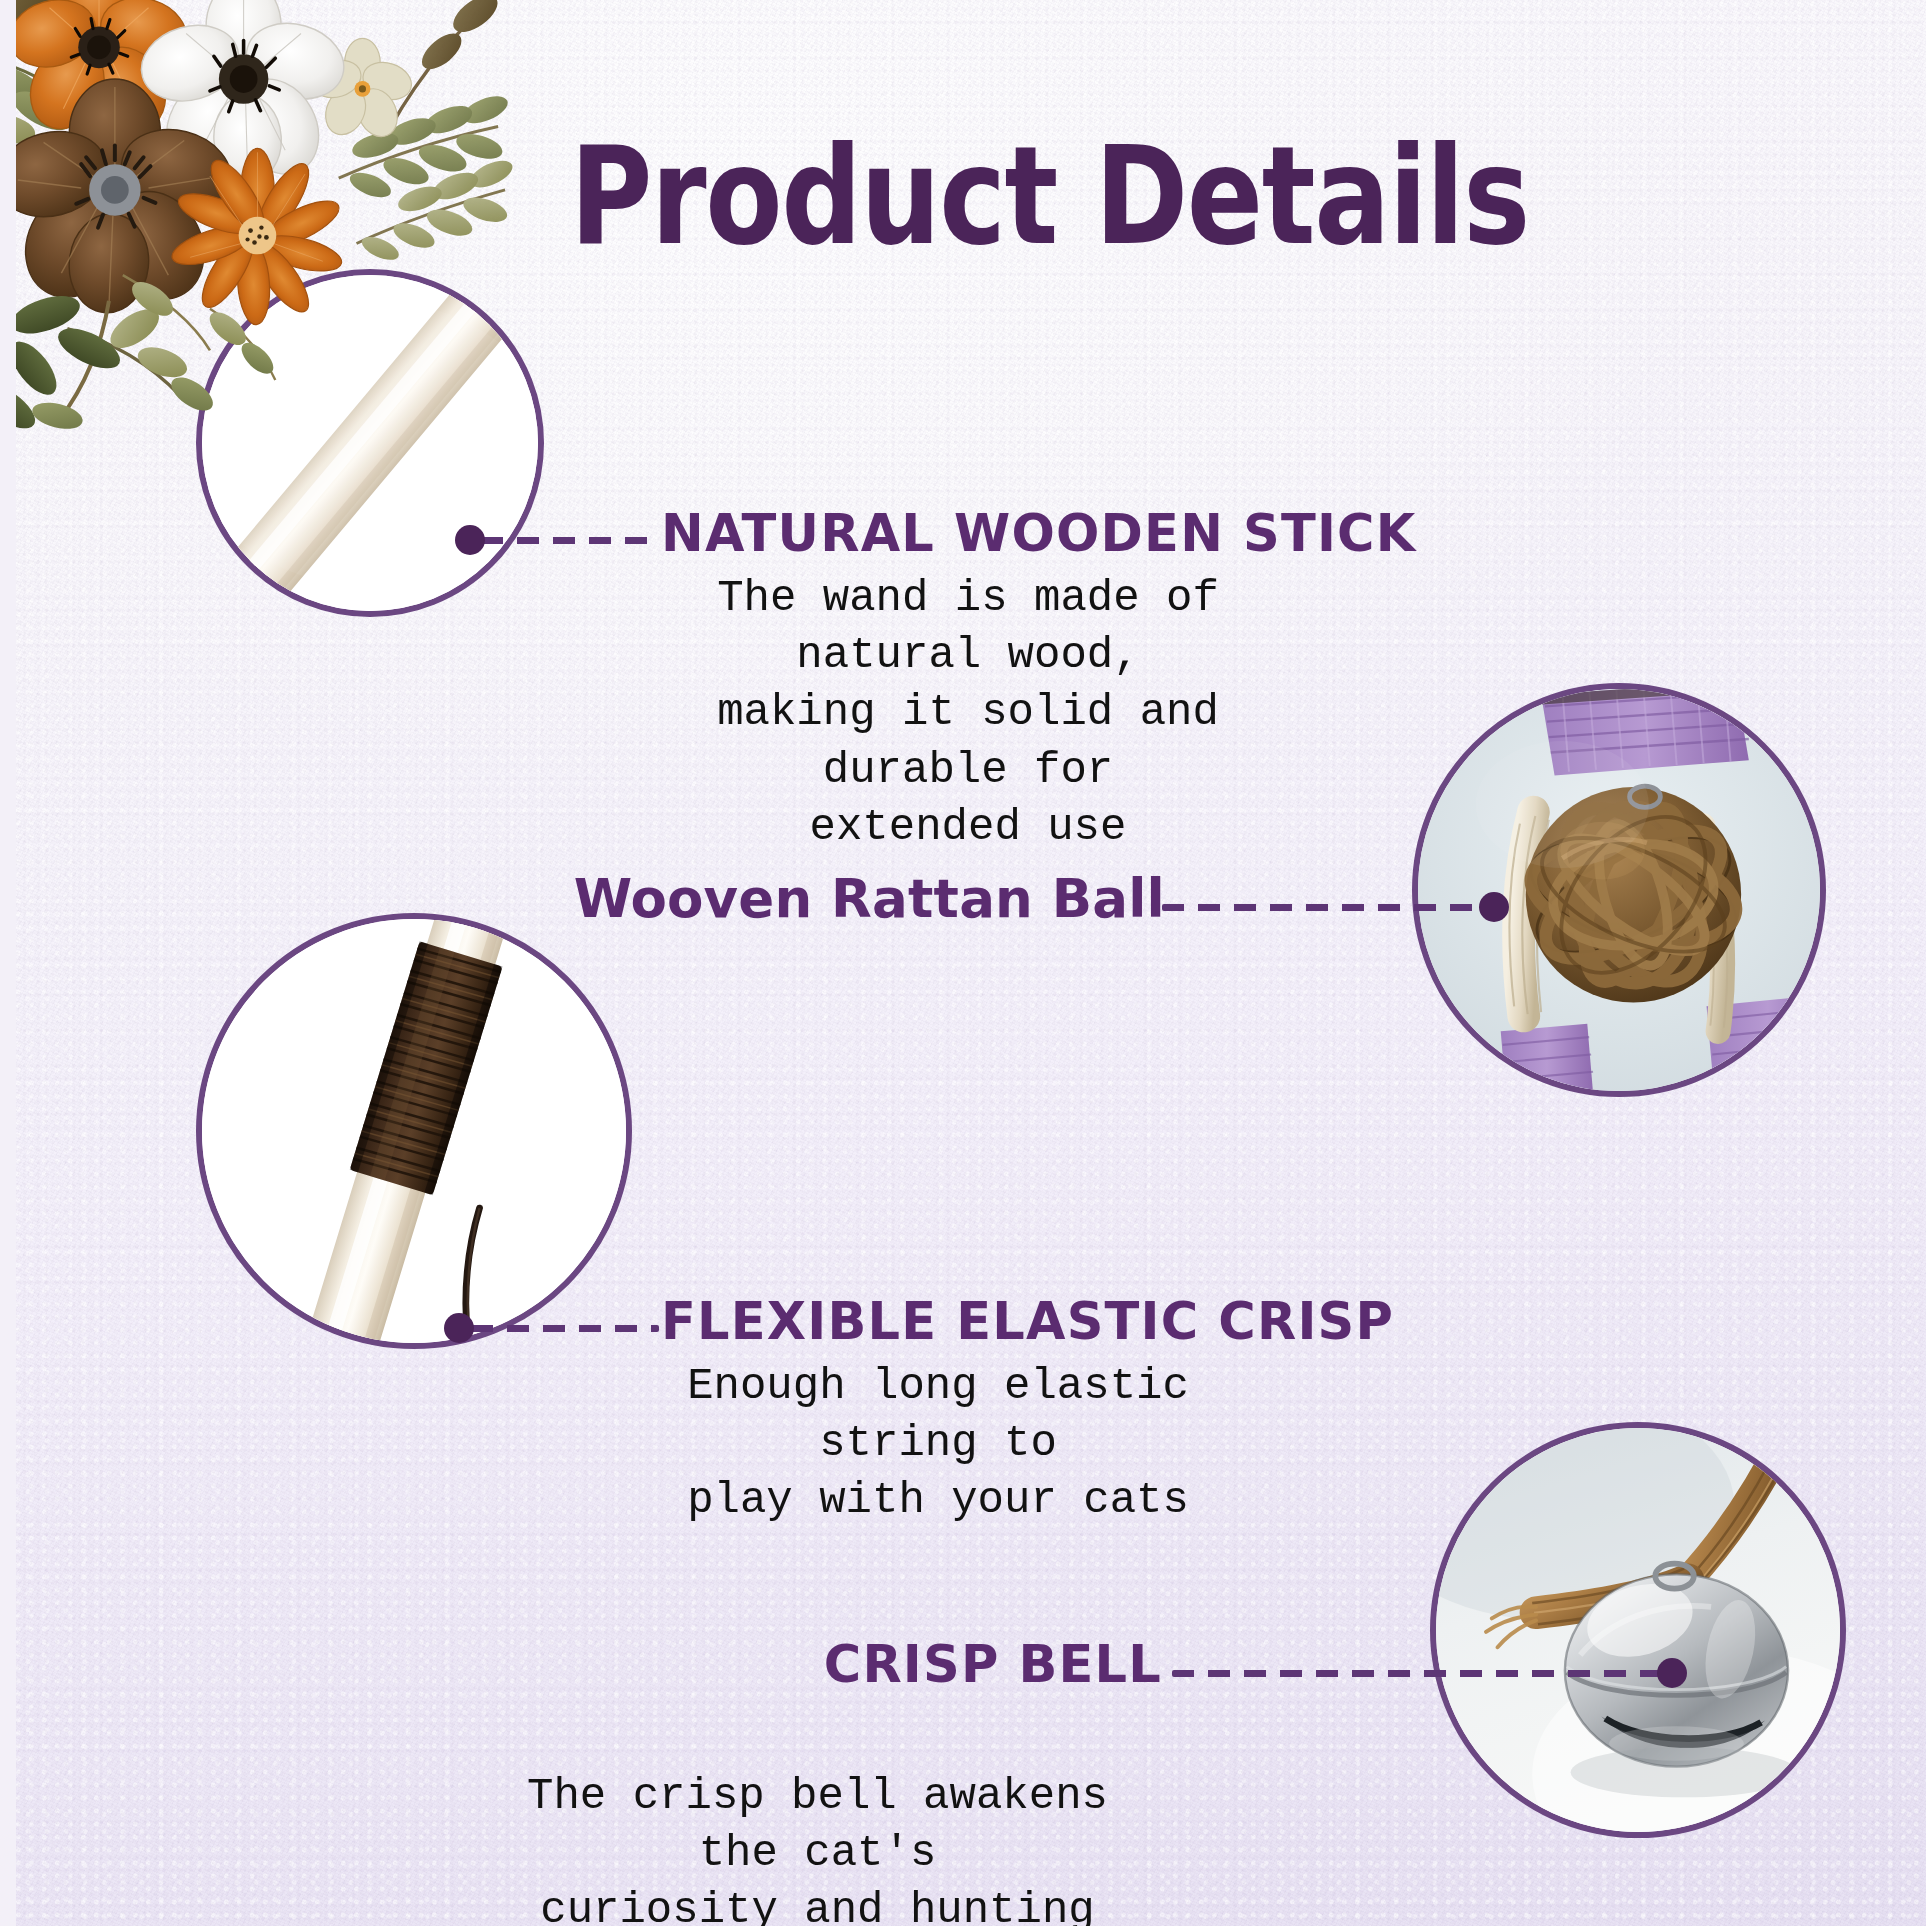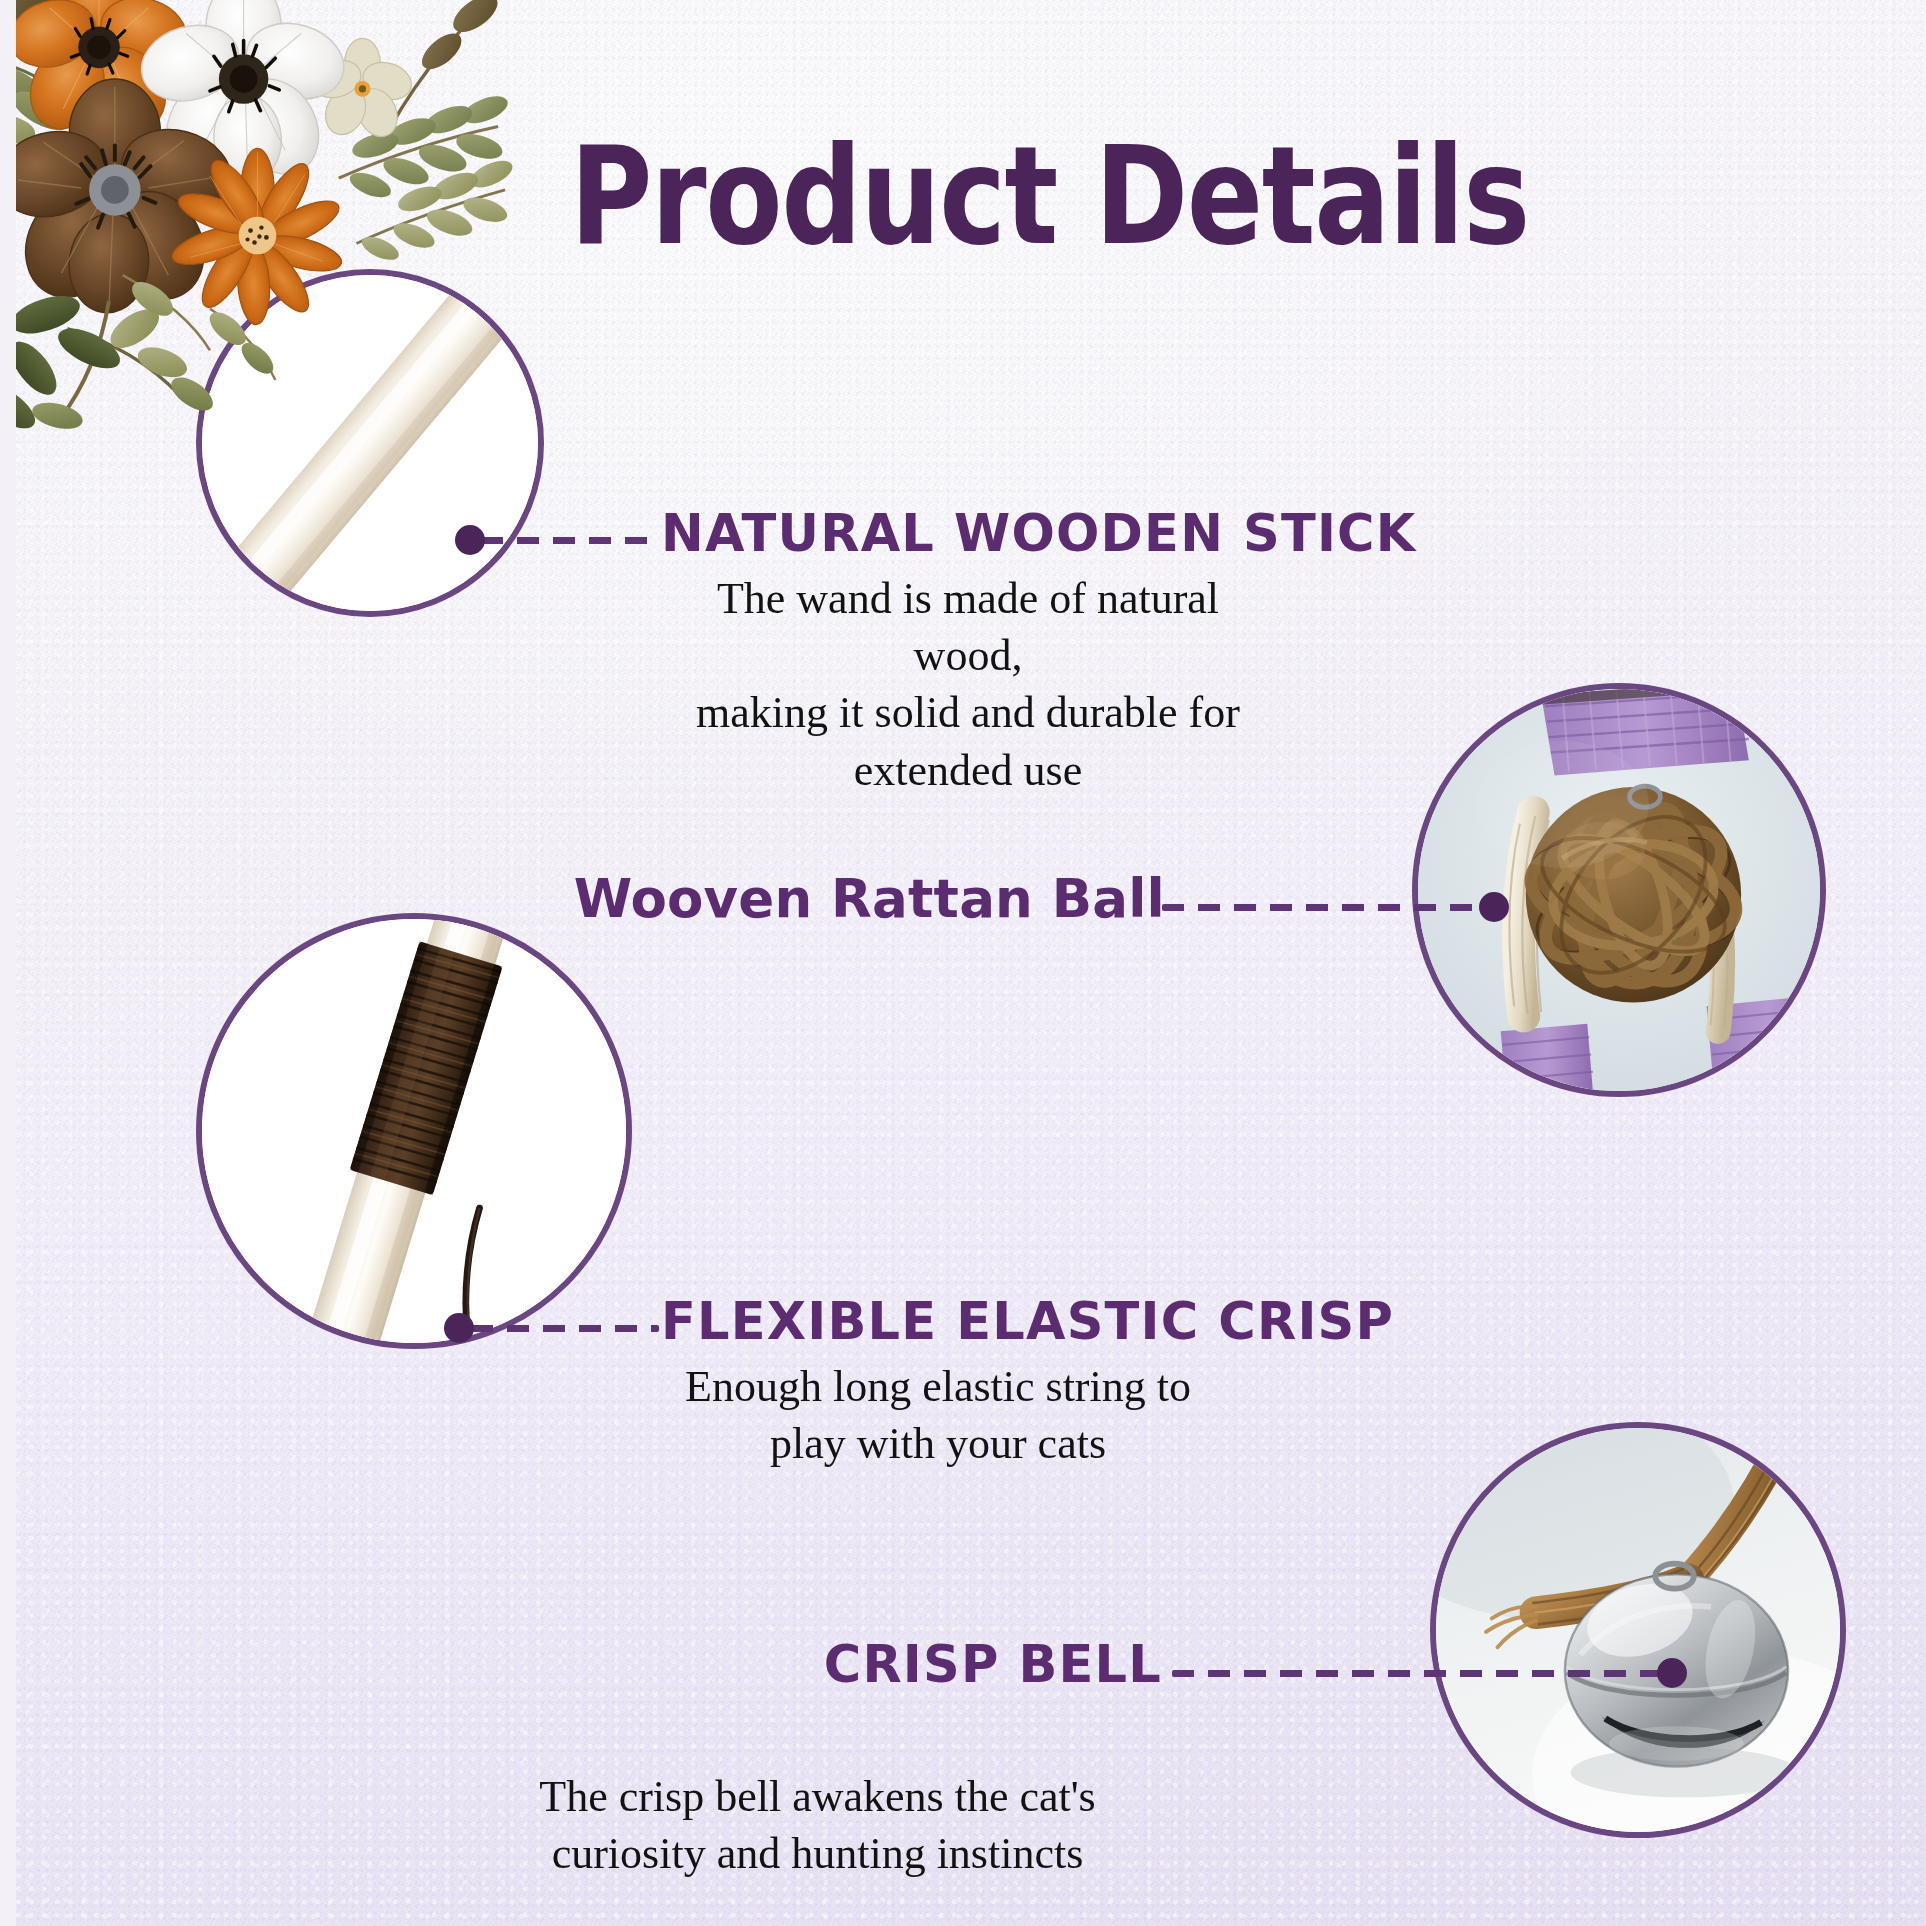--- a/index.html
+++ b/index.html
@@ -78,21 +78,21 @@
   .hd{
     font-family:"DejaVu Sans","Liberation Sans",sans-serif;
     font-weight:bold;
     color:#5b2c70;
     letter-spacing:0.5px;
     white-space:nowrap;
   }
   .hd.caps{font-size:51px;line-height:1.04;letter-spacing:1.2px;}
   .hd.title-case{font-size:53px;line-height:1.04;letter-spacing:0.2px;}
   .bd{
-    font-family:Liberation Serif, serif;
+    font-family:Liberation Mono, monospace;
     font-size:44px;line-height:1.30;color:#121212;
     font-weight:normal;
     white-space:pre-line;
   }
   .ta-c{text-align:center;}
   .ta-l{text-align:right;}
   .ta-r{text-align:right;}
 </style>
 </head>
 <body>

